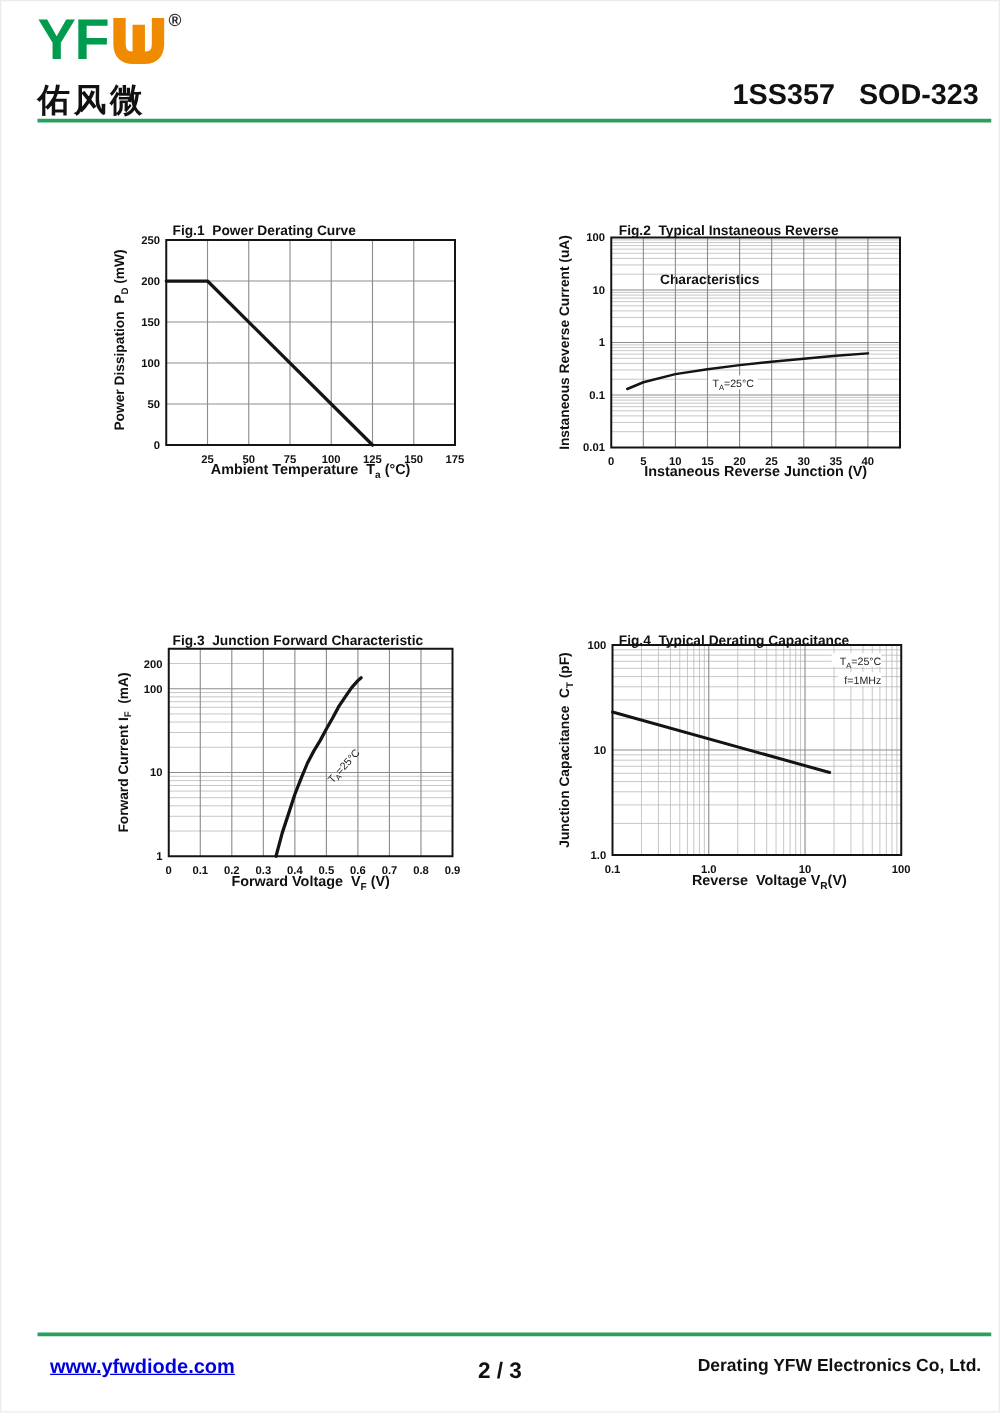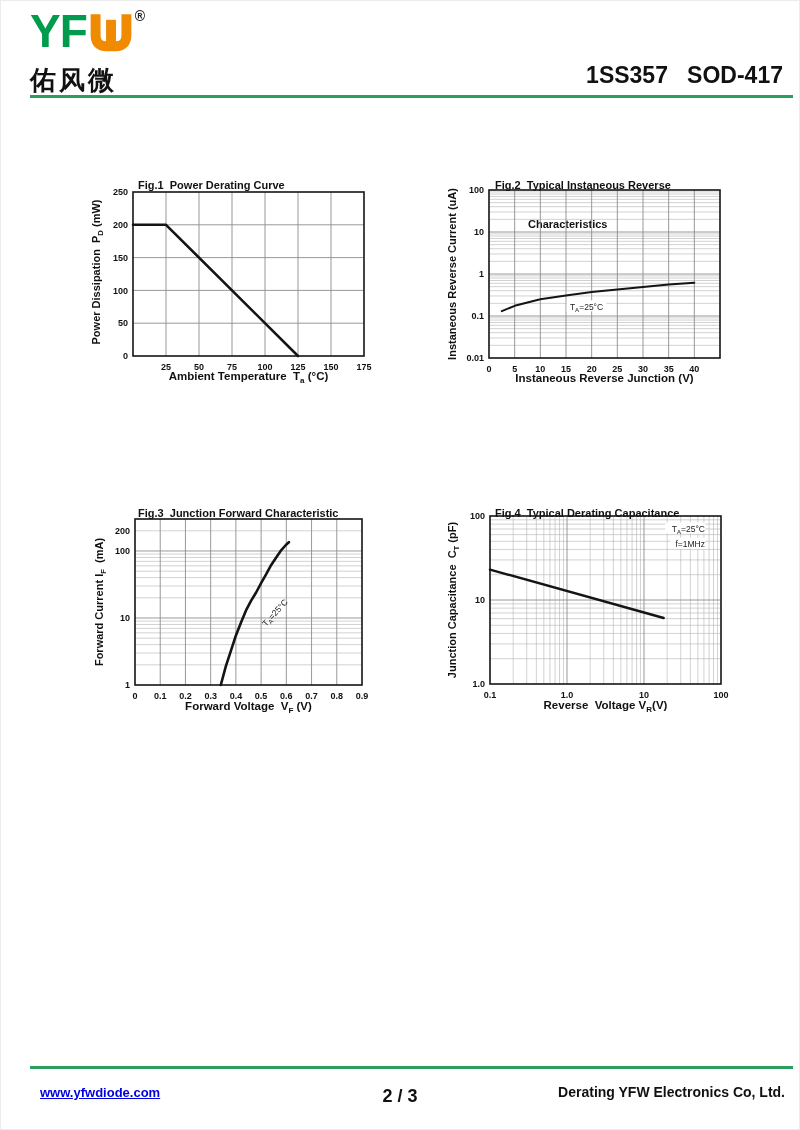--- a/index.html
+++ b/index.html
@@ -42,29 +42,29 @@
   .f2 .chart{left:29px;top:34px;}
   .f3 .chart{left:35px;top:35px;}
   .f4 .chart{left:30px;top:32px;}
   .chart text{font-family:"Liberation Sans","DejaVu Sans",sans-serif;}
   .chart .tick{font-size:9px;font-weight:bold;fill:#111;}
   .chart .ann{font-size:8.5px;font-weight:normal;fill:#222;}
   .xlabel{position:absolute;font-size:11.5px;font-weight:bold;text-align:center;white-space:pre;}
   .f1 .xlabel{left:73px;top:222px;width:231px;}
   .f2 .xlabel{left:69px;top:224px;width:231px;}
   .f3 .xlabel{left:75px;top:224px;width:227px;}
-  .f4 .xlabel{left:70px;top:223px;width:231px;}
+  .f4 .xlabel{left:80px;top:223px;width:231px;}
   .ylabel{position:absolute;font-size:11px;font-weight:bold;text-align:center;transform:rotate(-90deg);white-space:pre;height:14px;line-height:14px;}
   .f1 .ylabel{left:-69px;top:117px;width:210px;}
   .f2 .ylabel{left:-78px;top:119px;width:220px;}
   .f3 .ylabel{left:-61px;top:119px;width:200px;}
   .f4 .ylabel{left:-78px;top:117px;width:220px;}
   sub{font-size:70%;}
   
-  .website{position:absolute;left:40px;top:1085px;font-size:13px;font-weight:bold;
+  .website{position:absolute;left:40px;top:1085px;font-size:16px;font-weight:bold;
     color:var(--link-blue);text-decoration:underline;cursor:pointer;}
   .page-num{position:absolute;left:0;right:0;top:1086px;text-align:center;font-size:18px;font-weight:bold;white-space:pre;}
   .company{position:absolute;right:15px;top:1084px;font-size:14px;font-weight:bold;}
 </style>
 </head>
 <body>
 
 <div id="page">
 
   <div class="logo">
@@ -73,21 +73,21 @@
       <span class="logo-w">
         <svg width="44" height="40" viewBox="0 0 40 36" aria-hidden="true">
           <path d="M6,1 V20 Q6,30 16,30 H24 Q34,30 34,20 V1" fill="none" stroke="var(--brand-orange)" stroke-width="9"></path>
           <path d="M20,6 V30" fill="none" stroke="var(--brand-orange)" stroke-width="9"></path>
         </svg>
       </span>
       <span class="logo-reg">®</span>
     </div>
     <div class="logo-cjk">佑风微</div>
   </div>
-  <div class="part-number">1SS357   SOD-417</div>
+  <div class="part-number">1SS357   SOD-323</div>
   <div class="rule rule-top"></div>
 
   <div class="fig f1">
     <div class="fig-title">
       <div>Fig.1  Power Derating Curve</div>
       <div class="ft-l2"></div>
     </div>
     <div class="ylabel subfmt">Power Dissipation  P<sub>D</sub> (mW)</div>
     <svg class="chart" width="300" height="205">
         <line x1="73" y1="8" x2="73" y2="172" stroke="#8d8d8d" stroke-width="0.9"></line>

